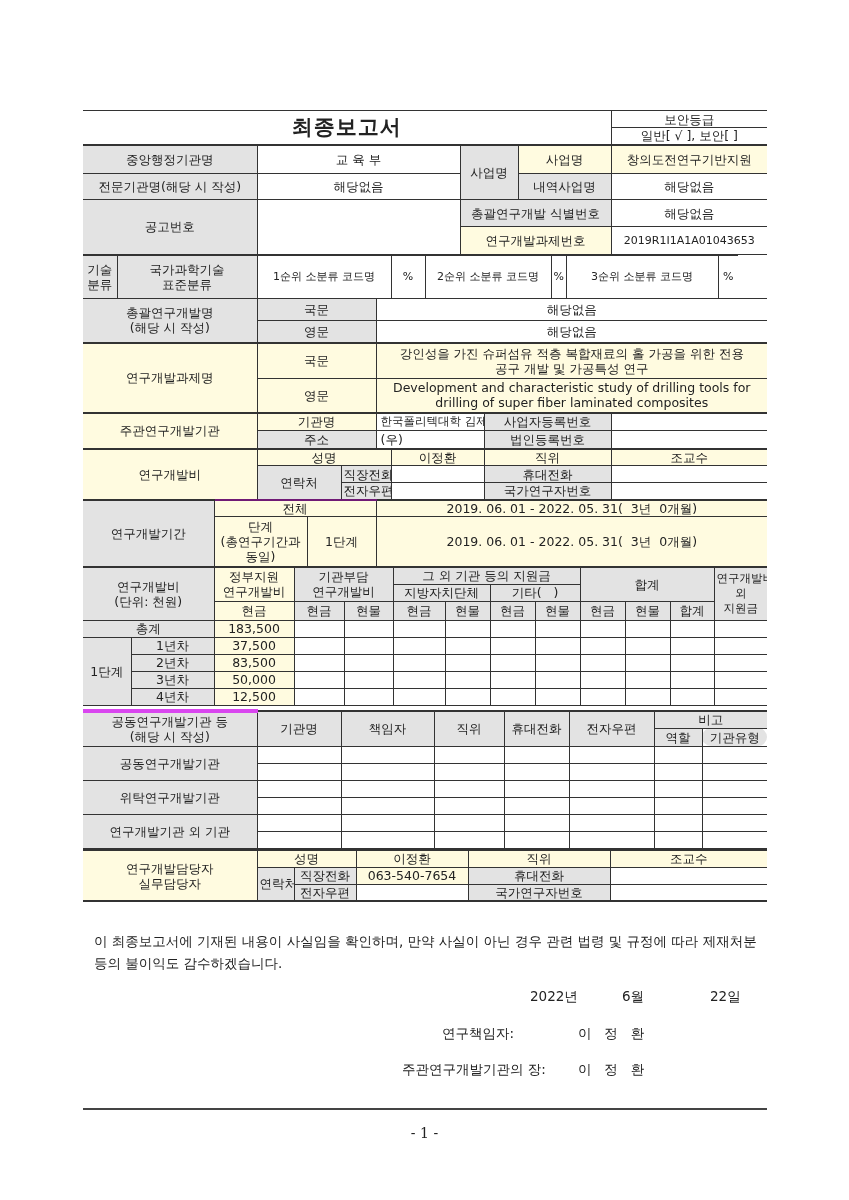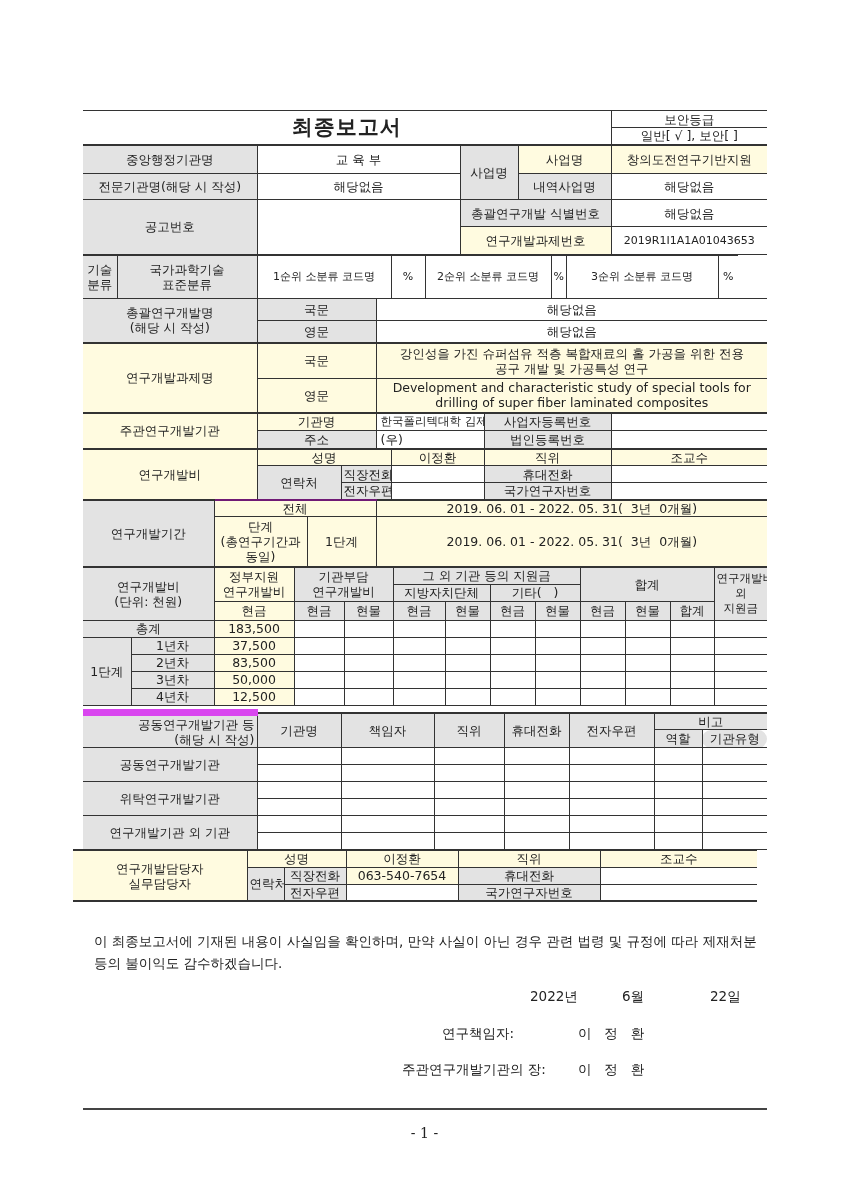--- a/index.html
+++ b/index.html
@@ -104,21 +104,21 @@
     <td colspan="16" style="border-right:none;">해당없음</td>
   </tr>
 
   <tr style="height:36px">
     <td colspan="5" rowspan="2" class="y" style="border-left:none;border-top:2px solid #333;">연구개발과제명</td>
     <td colspan="3" class="y" style="border-top:2px solid #333;">국문</td>
     <td colspan="16" class="y" style="border-right:none;border-top:2px solid #333;"><span>강인성을 가진 슈퍼섬유 적층 복합재료의 홀 가공을 위한 전용</span><br><span>공구 개발 및 가공특성 연구</span></td>
   </tr>
   <tr style="height:34px">
     <td colspan="3" class="y">영문</td>
-    <td colspan="16" class="y" style="border-right:none;"><span>Development and characteristic study of special tools for</span><br><span>drilling of super fiber laminated composites</span></td>
+    <td colspan="16" class="y" style="border-right:none;"><span>Development and characteristic study of drilling tools for</span><br><span>drilling of super fiber laminated composites</span></td>
   </tr>
 
   <tr style="height:18px">
     <td colspan="5" rowspan="2" class="y" style="border-left:none;border-top:2px solid #333;">주관연구개발기관</td>
     <td colspan="3" class="y" style="border-top:2px solid #333;">기관명</td>
     <td colspan="5" class="left" style="font-size:11.5px;border-top:2px solid #333;">한국폴리텍대학 김제캠퍼스</td>
     <td colspan="5" class="g" style="border-top:2px solid #333;">사업자등록번호</td>
     <td colspan="6" style="border-right:none;border-top:2px solid #333;"></td>
   </tr>
   <tr style="height:18px">
@@ -283,21 +283,21 @@
       <col style="width:84px">
       <col style="width:93px">
       <col style="width:70px">
     <col style="width:65px">
       <col style="width:85px">
       <col style="width:48px">
       <col style="width:65px">
   </colgroup>
   <tbody>
       <tr style="height:17px">
-    <td rowspan="2" class="g" style="border-left:none;border-top:7px solid #d946ef;text-align:right;"><span>공동연구개발기관 등</span><br><span>(해당 시 작성)</span></td>
+    <td rowspan="2" class="g" style="border-left:none;border-top:4px solid #d946ef;"><span>공동연구개발기관 등</span><br><span>(해당 시 작성)</span></td>
     <td rowspan="2" class="g" style="border-top:2px solid #333;">기관명</td>
     <td rowspan="2" class="g" style="border-top:2px solid #333;">책임자</td>
     <td rowspan="2" class="g" style="border-top:2px solid #333;">직위</td>
     <td rowspan="2" class="g" style="border-top:2px solid #333;">휴대전화</td>
     <td rowspan="2" class="g" style="border-top:2px solid #333;">전자우편</td>
     <td colspan="2" class="g" style="border-right:none;border-top:2px solid #333;">비고</td>
   </tr>
   <tr style="height:18px">
     <td class="g">역할</td>
     <td class="g" style="border-right:none;border-radius:9px;">기관유형</td>
@@ -358,21 +358,21 @@
         <td></td>
         <td></td>
         <td></td>
         <td></td>
         <td></td>
         <td style="border-right:none;"></td>
       </tr>
 </tbody>
   </table>
 
-<table class="form" id="t4" style="left:73px; top:849px; width:684px; border-bottom:2px solid #333;">
+<table class="form" id="t4" style="left:83px; top:849px; width:684px; border-bottom:2px solid #333;">
   <colgroup>
     <col style="width:174px">
       <col style="width:37px">
       <col style="width:62px">
       <col style="width:112px">
     <col style="width:142px">
       <col style="width:157px">
   </colgroup>
   <tbody>
       <tr style="height:17px">

